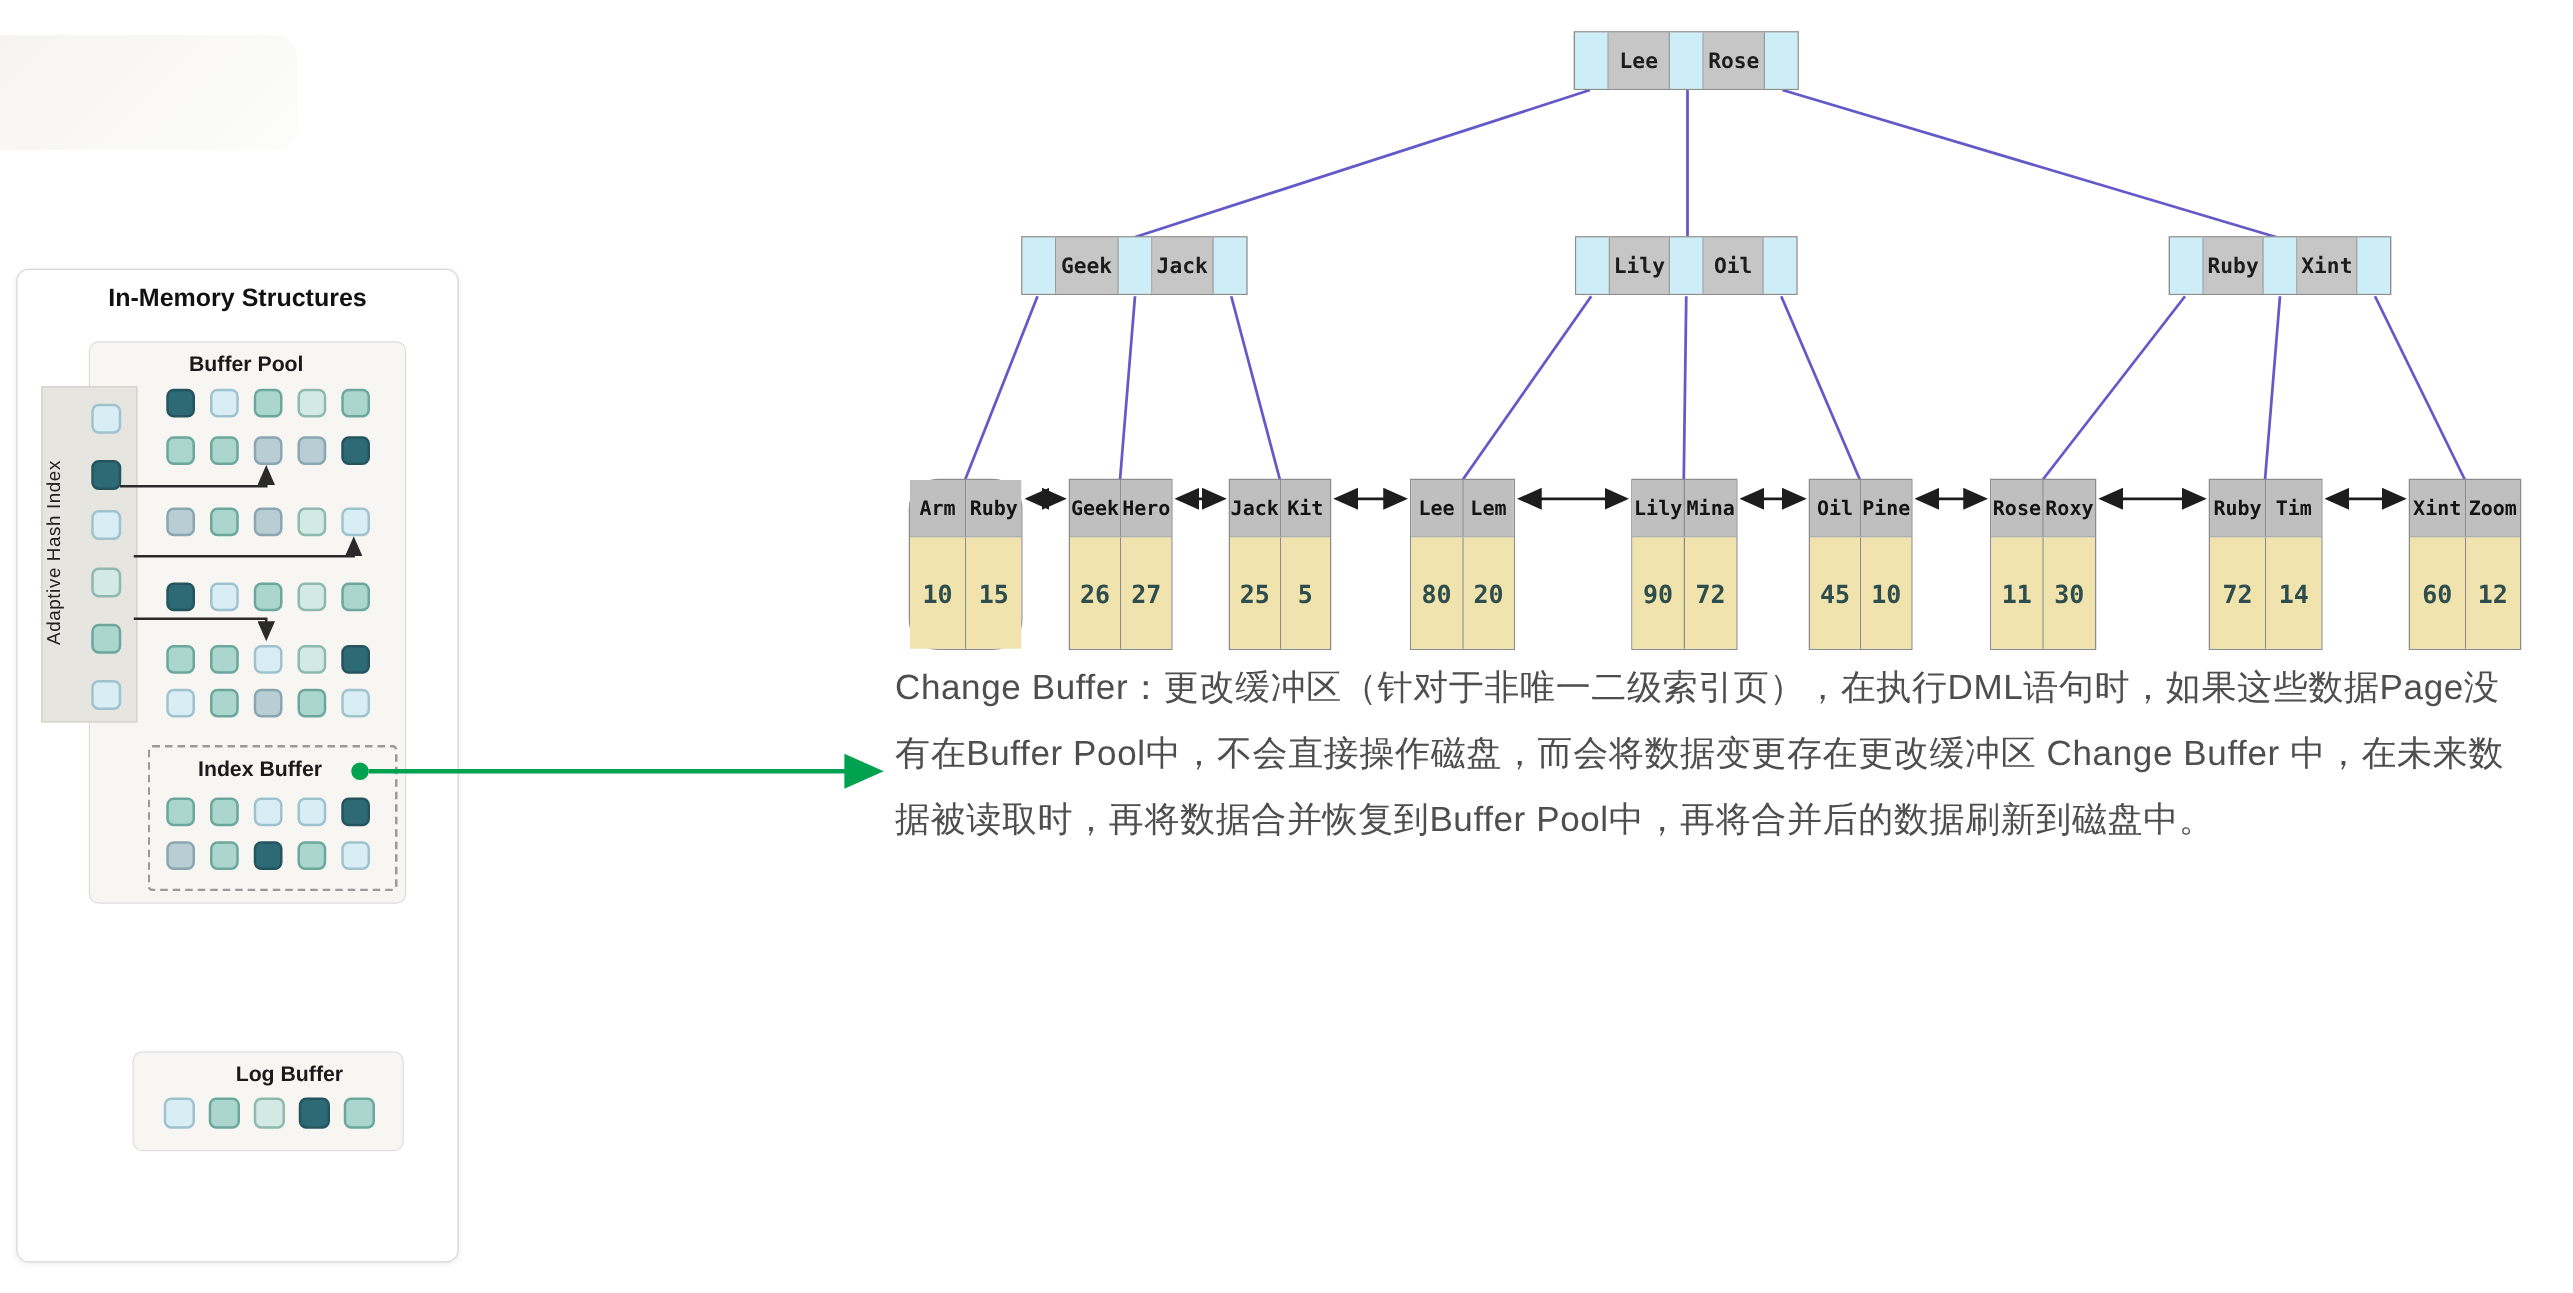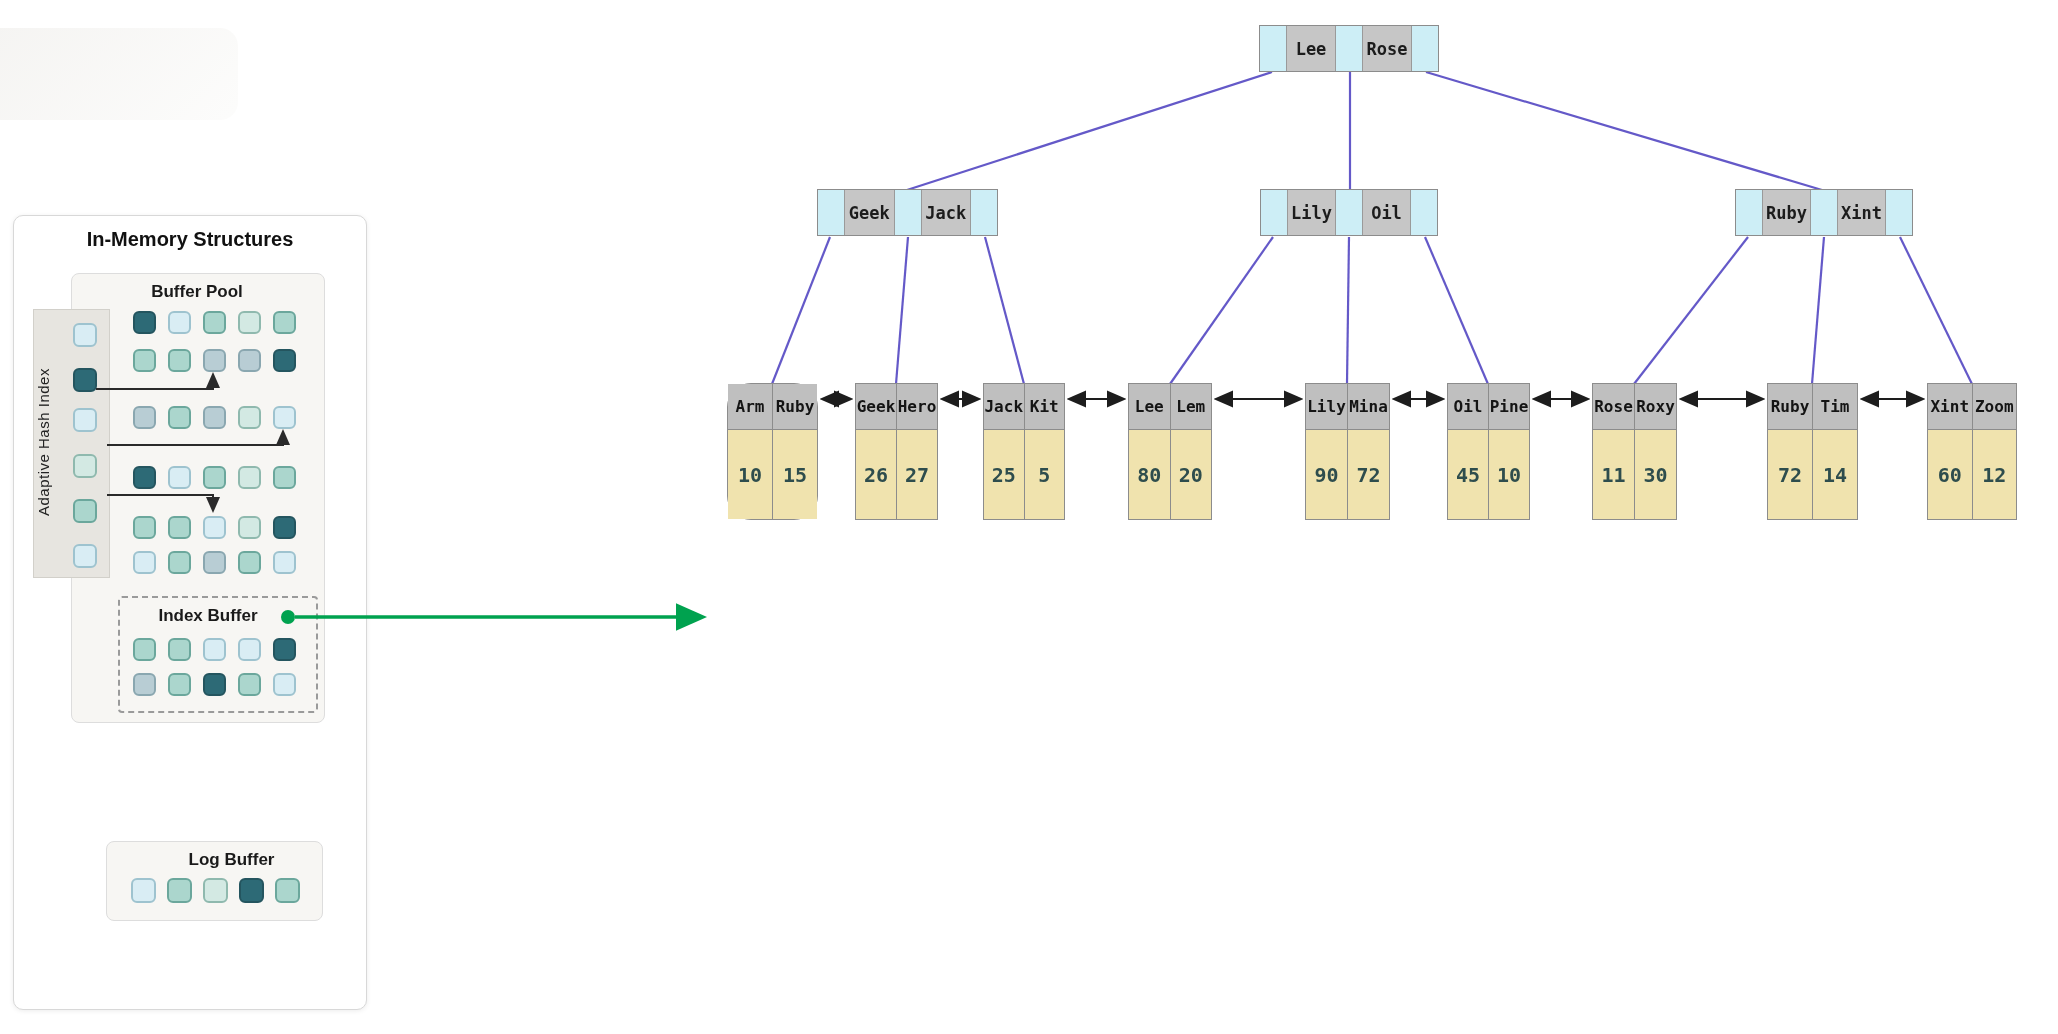--- a/index.html
+++ b/index.html
@@ -310,15 +310,16 @@
           <span class="cell">Zoom</span>
         </div>
         <div class="leaf-body">
           <span class="cell">60</span>
           <span class="cell">12</span>
         </div>
       </div>
     </div>
 
   <div class="text-col">
+    <p class="body-para">Change Buffer：更改缓冲区（针对于非唯一二级索引页），在执行DML语句时，如果这些数据Page没有在Buffer Pool中，不会直接操作磁盘，而会将数据变更存在更改缓冲区 Change Buffer 中，在未来数据被读取时，再将数据合并恢复到Buffer Pool中，再将合并后的数据刷新到磁盘中。</p>
   </div>
 
 </div>
 
 </body></html>

